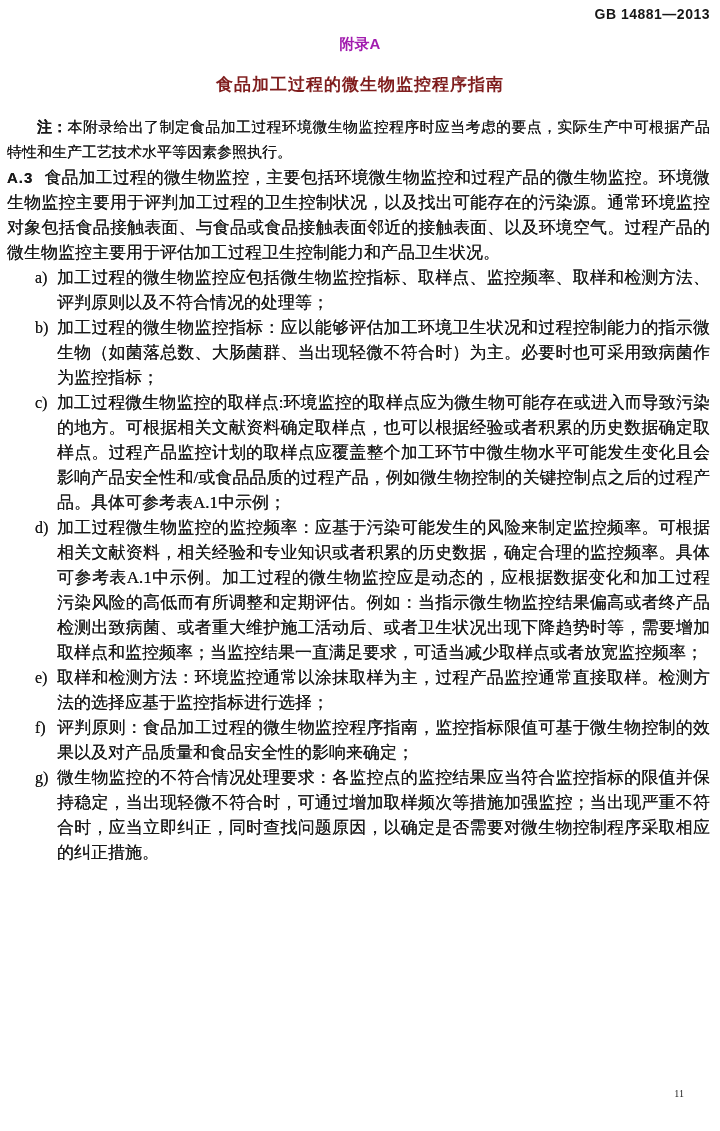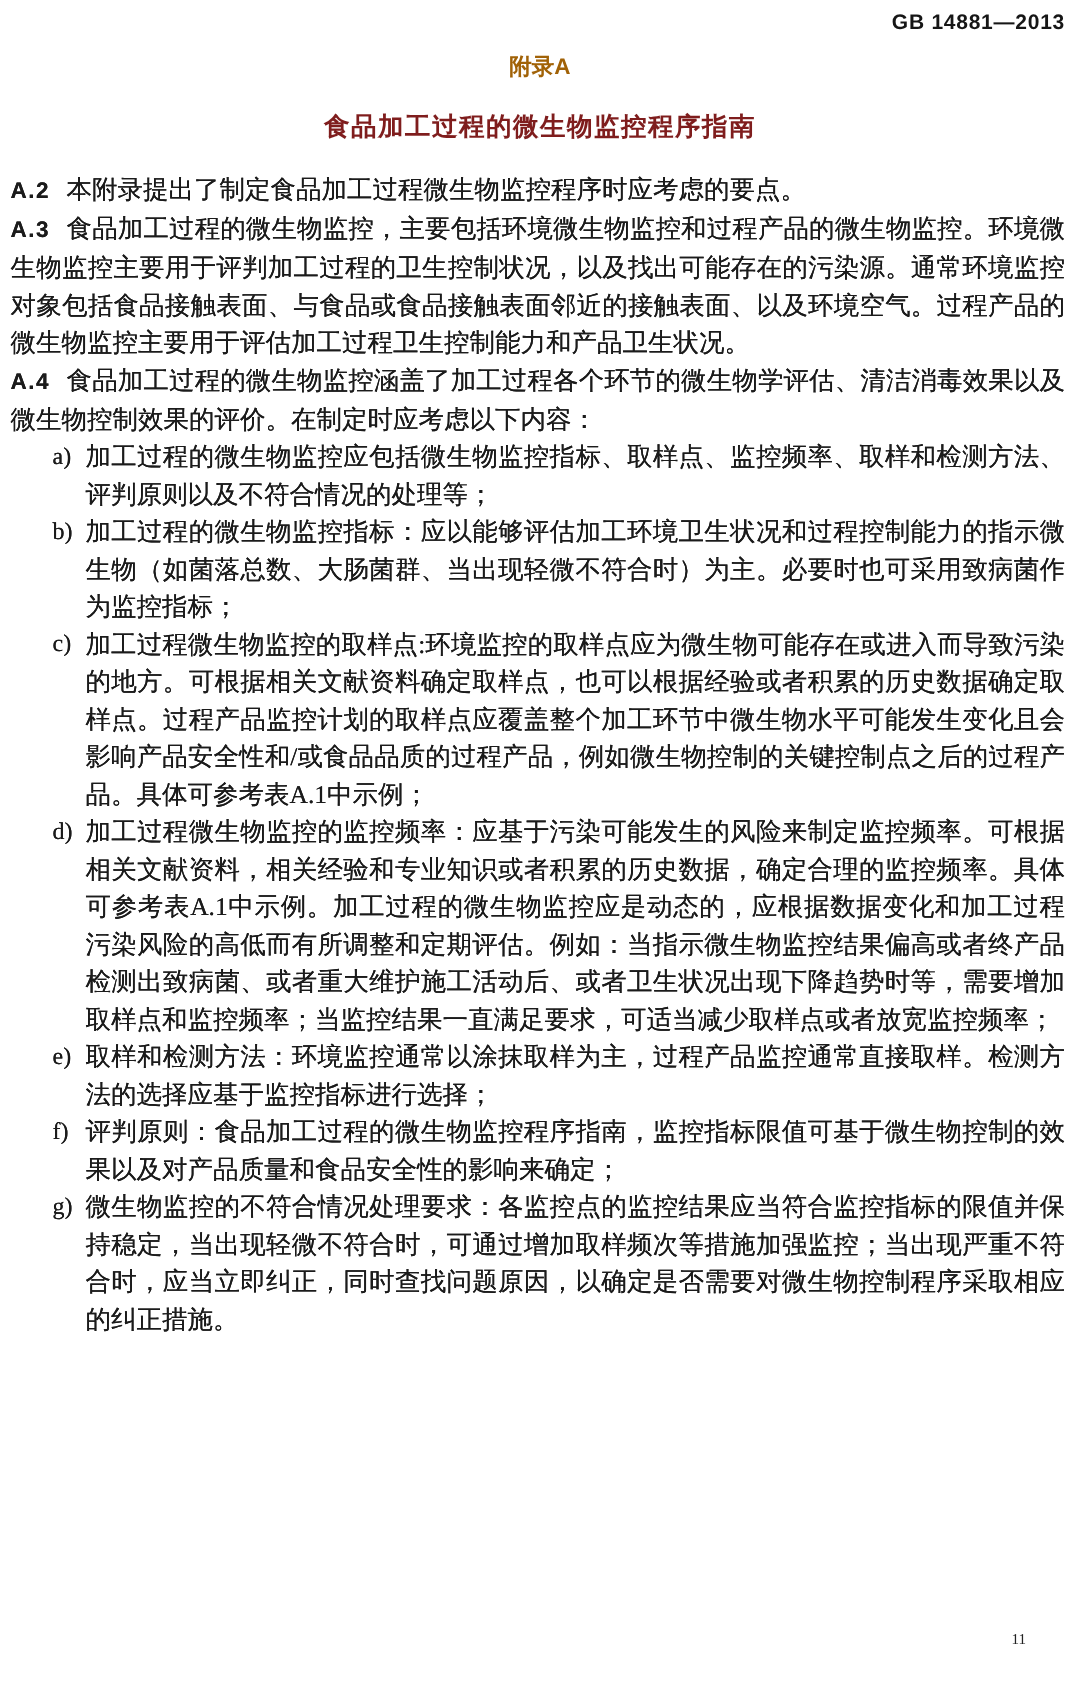--- a/index.html
+++ b/index.html
@@ -30,21 +30,21 @@
   }
   .appendix-label {
     position: absolute;
     top: 35px;
     left: 0;
     width: 100%;
     text-align: center;
     font-family: "Liberation Sans", "DejaVu Sans", sans-serif;
     font-weight: bold;
     font-size: 15px;
-    color: #a16207;
+    color: #a21caf;
   }
   .doc-title {
     position: absolute;
     top: 73px;
     left: 0;
     width: 100%;
     text-align: center;
     font-family: "Liberation Sans", "DejaVu Sans", sans-serif;
     font-weight: bold;
     font-size: 17px;
@@ -112,27 +112,26 @@
 <div class="page">
 
   <div class="doc-header">GB 14881—2013</div>
 
   <div class="appendix-label">附录A</div>
 
   <div class="doc-title">食品加工过程的微生物监控程序指南</div>
 
   <div class="body">
 
+    <p class="note"><span class="note-label">注：</span><span>本附录给出了制定食品加工过程环境微生物监控程序时应当考虑的要点，实际生产中可根据产品特性和生产工艺技术水平等因素参照执行。</span></p>
 
 
-    <p class="section"><span class="sec-label">A.2</span><span>本附录提出了制定食品加工过程微生物监控程序时应考虑的要点。</span></p>
 
     <p class="section"><span class="sec-label">A.3</span><span>食品加工过程的微生物监控，主要包括环境微生物监控和过程产品的微生物监控。环境微生物监控主要用于评判加工过程的卫生控制状况，以及找出可能存在的污染源。通常环境监控对象包括食品接触表面、与食品或食品接触表面邻近的接触表面、以及环境空气。过程产品的微生物监控主要用于评估加工过程卫生控制能力和产品卫生状况。</span></p>
 
-    <p class="section"><span class="sec-label">A.4</span><span>食品加工过程的微生物监控涵盖了加工过程各个环节的微生物学评估、清洁消毒效果以及微生物控制效果的评价。在制定时应考虑以下内容：</span></p>
 
     <div class="item-list">
 
       <div class="item">
         <span class="item-marker">a)</span>
         <span class="item-text">加工过程的微生物监控应包括微生物监控指标、取样点、监控频率、取样和检测方法、评判原则以及不符合情况的处理等；</span>
       </div>
 
       <div class="item">
         <span class="item-marker">b)</span>

